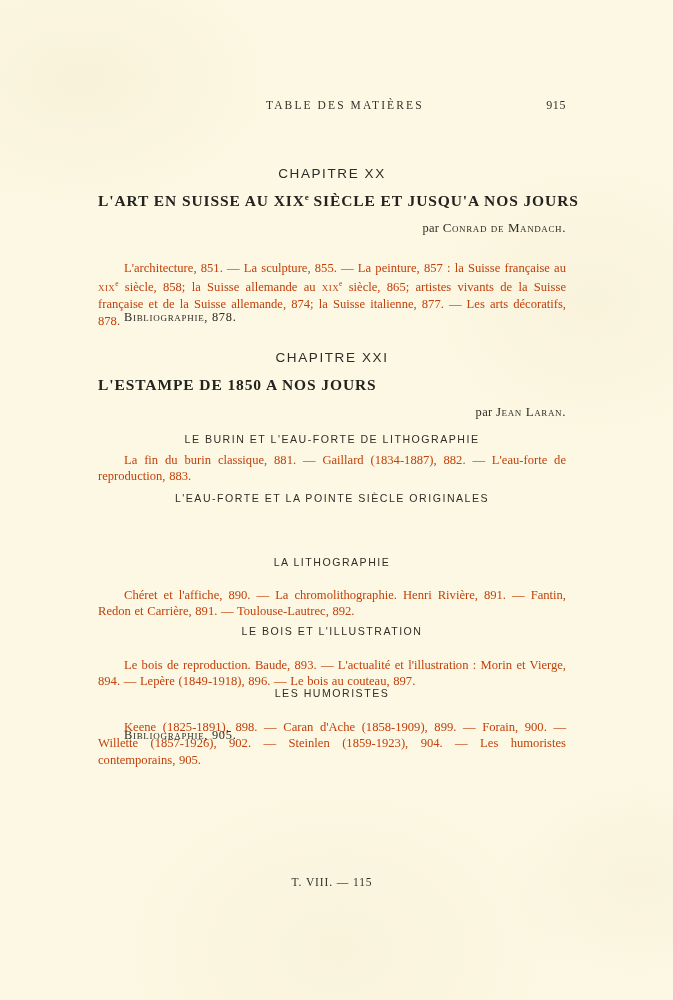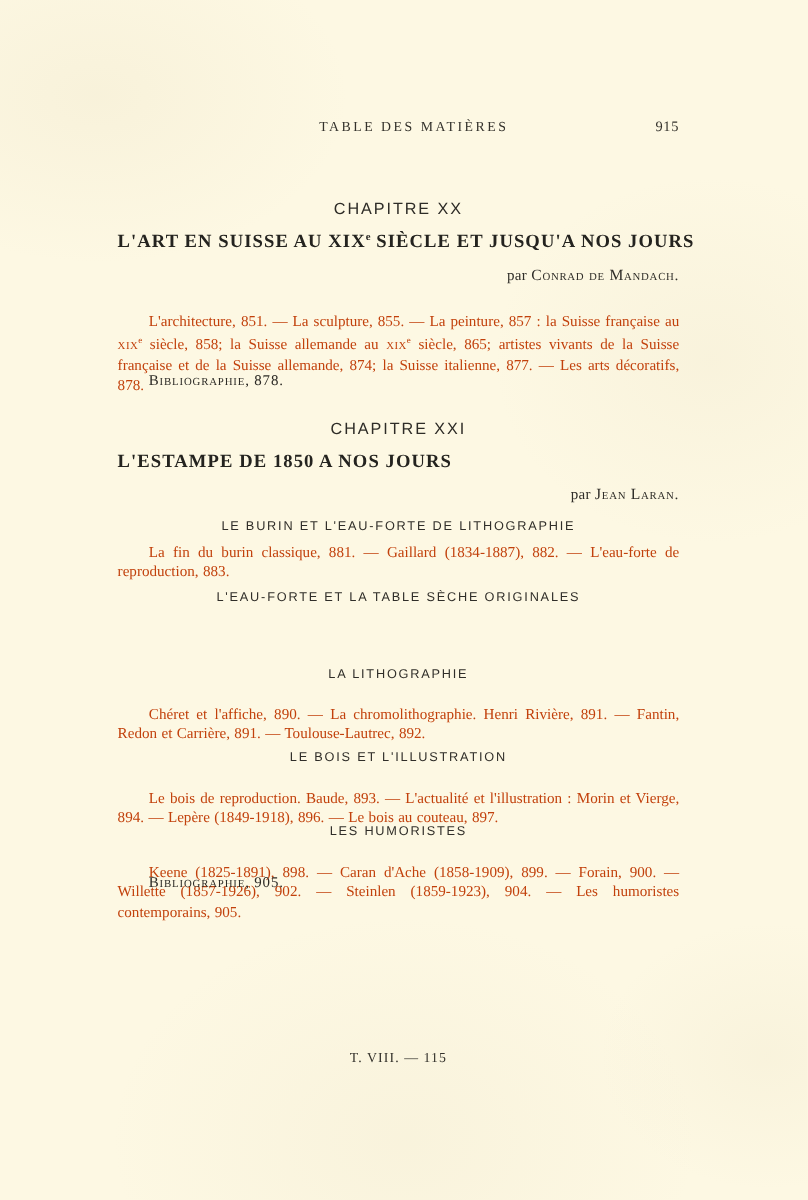--- a/index.html
+++ b/index.html
@@ -195,21 +195,21 @@
 
   <div class="chapter" id="chapter-xxi">
     <div class="chapter-number">CHAPITRE XXI</div>
     <div class="chapter-title">L'ESTAMPE DE 1850 A NOS JOURS</div>
     <div class="chapter-author"><span>par </span><span class="sc">Jean Laran.</span></div>
   </div>
 
   <div class="section-heading" id="head-burin">LE BURIN ET L'EAU-FORTE DE LITHOGRAPHIE</div>
   <p class="toc-para" id="para-burin">La fin du burin classique, 881. — Gaillard (1834-1887), 882. — L'eau-forte de reproduction, 883.</p>
 
-  <div class="section-heading" id="head-eauforte">L'EAU-FORTE ET LA TABLE SÈCHE ORIGINALES</div>
+  <div class="section-heading" id="head-eauforte">L'EAU-FORTE ET LA POINTE SIÈCLE ORIGINALES</div>
 
   <div class="section-heading" id="head-litho">LA LITHOGRAPHIE</div>
   <p class="toc-para" id="para-litho">Chéret et l'affiche, 890. — La chromolithographie. Henri Rivière, 891. — Fantin, Redon et Carrière, 891. — Toulouse-Lautrec, 892.</p>
 
   <div class="section-heading" id="head-bois">LE BOIS ET L'ILLUSTRATION</div>
   <p class="toc-para" id="para-bois">Le bois de reproduction. Baude, 893. — L'actualité et l'illustration : Morin et Vierge, 894. — Lepère (1849-1918), 896. — Le bois au couteau, 897.</p>
 
   <div class="section-heading" id="head-humoristes">LES HUMORISTES</div>
   <p class="toc-para" id="para-humoristes">Keene (1825-1891), 898. — Caran d'Ache (1858-1909), 899. — Forain, 900. — Willette (1857-1926), 902. — Steinlen (1859-1923), 904. — Les humoristes contemporains, 905.</p>
 

